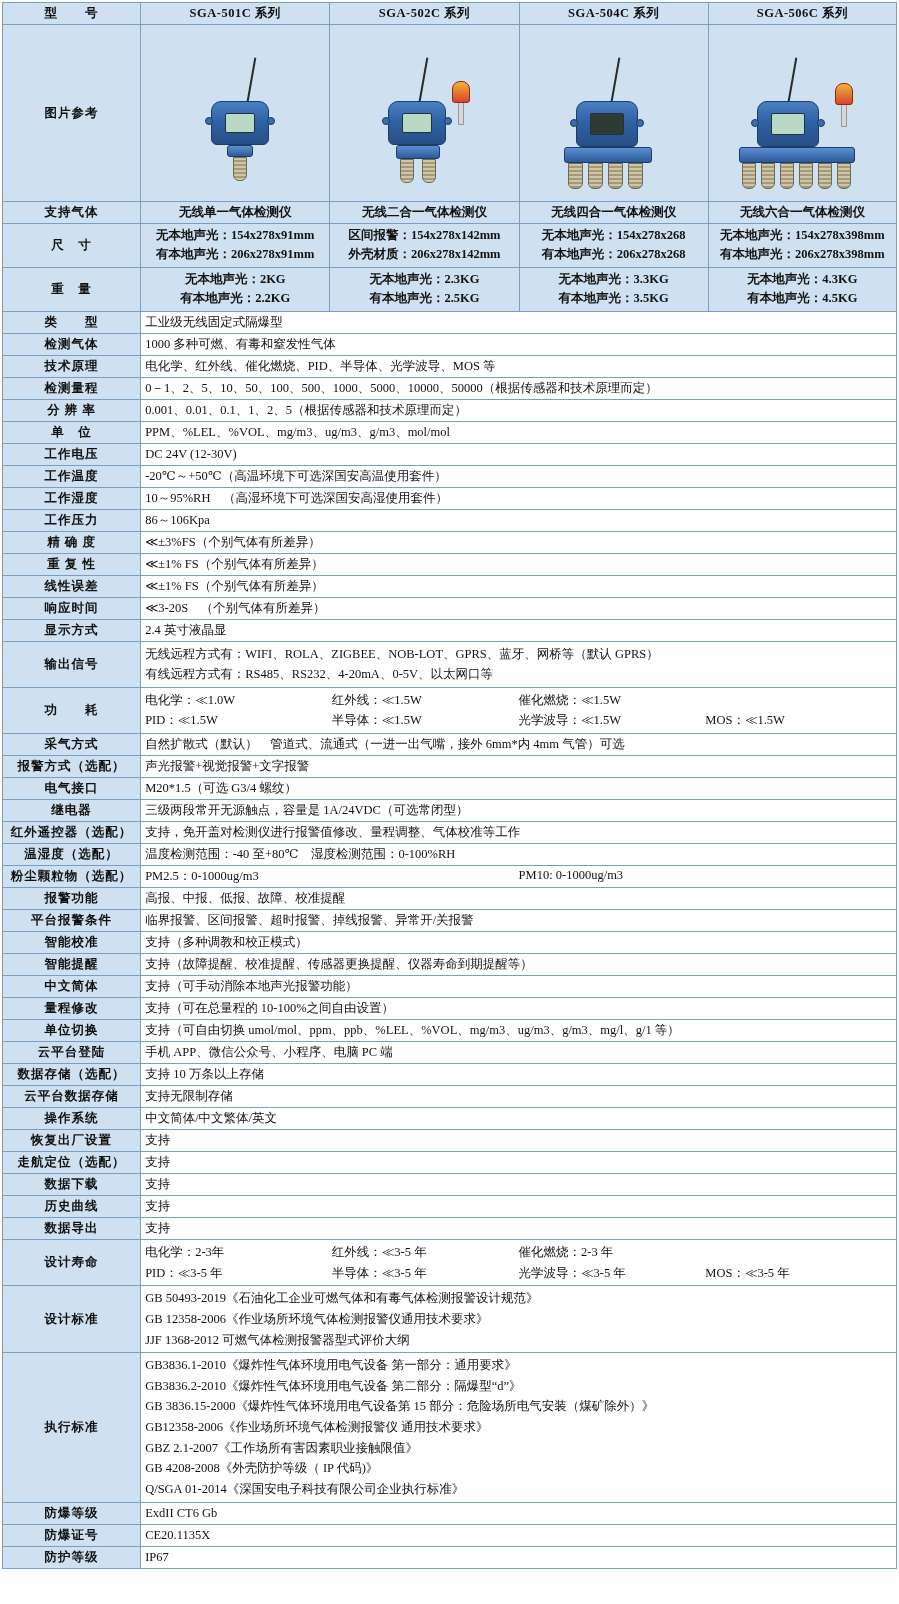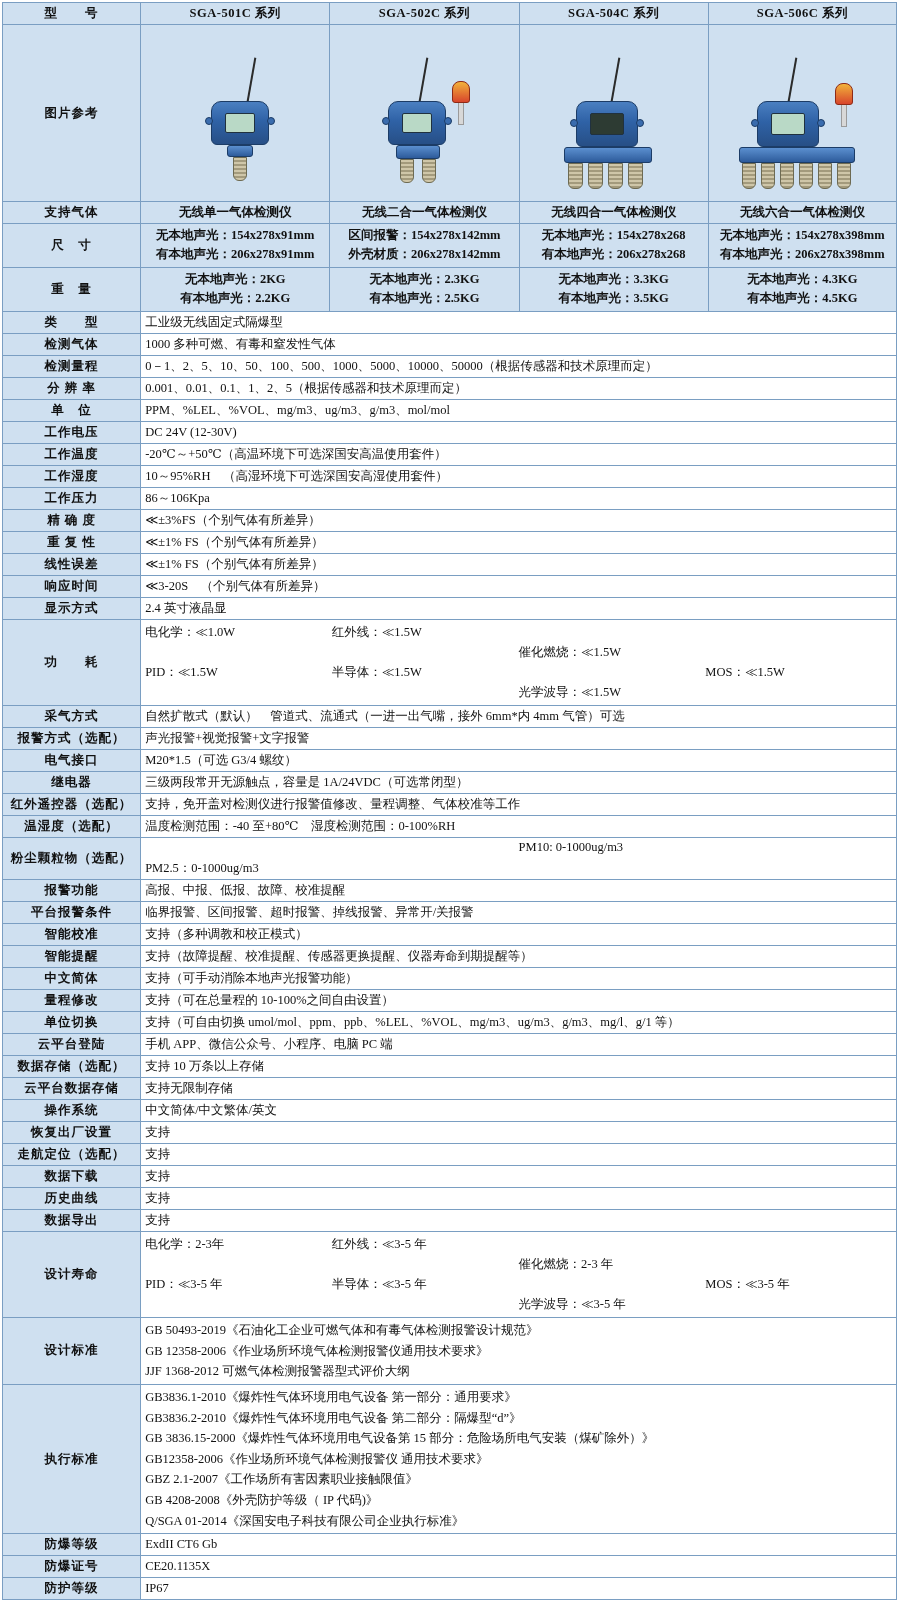--- a/index.html
+++ b/index.html
@@ -117,21 +117,21 @@
   .lug {
     position: absolute;
     background: #3a6cae;
     border: 1px solid #1c3c66;
     border-radius: 50%;
   }
   td.multiline { padding: 3px 6px; line-height: 1.65; }
   td.multiline div { white-space: nowrap; }
   .fourcol { display: flex; }
   .fourcol span { flex: 1 1 0; white-space: nowrap; }
-  .w-30 { width: 30%; margin-top: 20px; }
+  .w-30 { width: 30%; }
   .w-22 { width: 22%; }
 </style>
 </head>
 <body>
 
 <div id="sheet">
 <table class="spec">
   <colgroup>
     <col style="width:138px">
     <col style="width:189px">
@@ -264,20 +264,24 @@
 
   <tr>
     <td class="lbl">类　　型</td>
     <td class="val" colspan="4">工业级无线固定式隔爆型</td>
   </tr>
   <tr>
     <td class="lbl">检测气体</td>
     <td class="val" colspan="4">1000 多种可燃、有毒和窒发性气体</td>
   </tr>
   <tr>
+    <td class="lbl">技术原理</td>
+    <td class="val" colspan="4">电化学、红外线、催化燃烧、PID、半导体、光学波导、MOS 等</td>
+  </tr>
+  <tr>
     <td class="lbl">检测量程</td>
     <td class="val" colspan="4">0－1、2、5、10、50、100、500、1000、5000、10000、50000（根据传感器和技术原理而定）</td>
   </tr>
   <tr>
     <td class="lbl">分  辨  率</td>
     <td class="val" colspan="4">0.001、0.01、0.1、1、2、5（根据传感器和技术原理而定）</td>
   </tr>
   <tr>
     <td class="lbl">单　位</td>
     <td class="val" colspan="4">PPM、%LEL、%VOL、mg/m3、ug/m3、g/m3、mol/mol</td>
@@ -312,20 +316,27 @@
   </tr>
   <tr>
     <td class="lbl">响应时间</td>
     <td class="val" colspan="4">≪3-20S　（个别气体有所差异）</td>
   </tr>
   <tr>
     <td class="lbl">显示方式</td>
     <td class="val" colspan="4">2.4 英寸液晶显</td>
   </tr>
 
+  <tr>
+    <td class="lbl">输出信号</td>
+    <td class="val multiline" colspan="4">
+      <div>无线远程方式有：WIFI、ROLA、ZIGBEE、NOB-LOT、GPRS、蓝牙、网桥等（默认 GPRS）</div>
+      <div>有线远程方式有：RS485、RS232、4-20mA、0-5V、以太网口等</div>
+    </td>
+  </tr>
 
   <tr>
     <td class="lbl">功　　耗</td>
     <td class="val multiline" colspan="4">
       <div class="fourcol">
         <span class="w-22">电化学：≪1.0W</span>
         <span class="w-22">红外线：≪1.5W</span>
         <span class="w-30">催化燃烧：≪1.5W</span>
         <span></span>
       </div>

